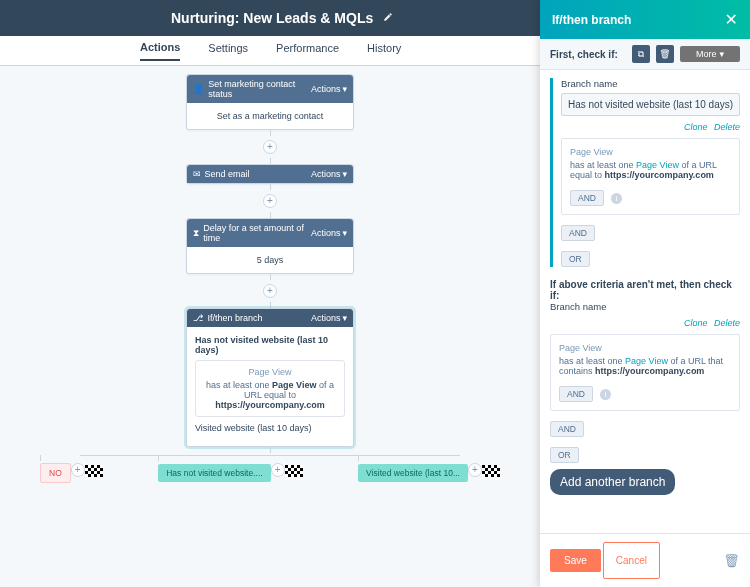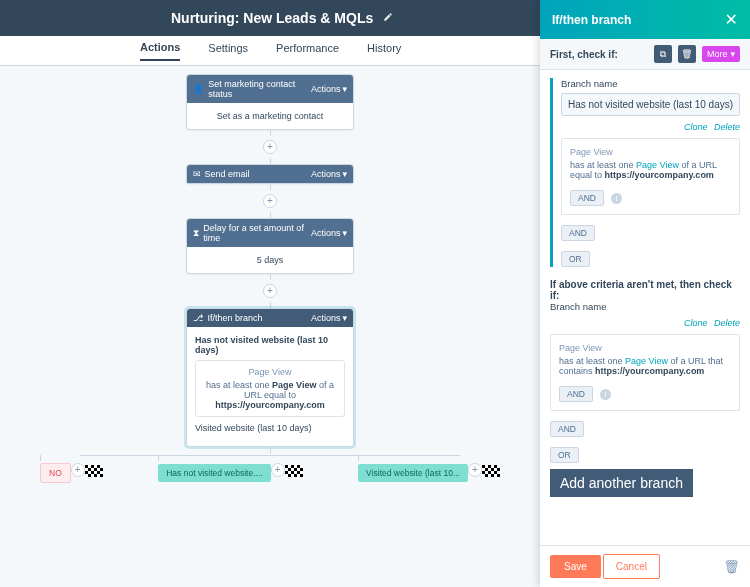--- a/index.html
+++ b/index.html
@@ -36,38 +36,38 @@
   .pill.no { background: #fdedee; color: #d94c53; border: 1px solid #f8c9cd; }
   .pill.grn { background: #7fded2; color: #0b6957; text-align: center; }
   .goal { width: 18px; height: 12px; background: repeating-conic-gradient(#000 0% 25%, #fff 0% 50%) 50%/6px 6px; margin-top: 2px; }
   
   .panel { position: absolute; top: 0; right: 0; width: 210px; height: 587px; background: #fff; box-shadow: -2px 0 8px rgba(0,0,0,.15); display: flex; flex-direction: column; font-size: 10px; color: #33475b; }
   .phead { background: #00bda5; background: linear-gradient(90deg,#00a4bd,#00bda5); color: #fff; padding: 10px 12px; font-size: 12px; font-weight: 600; display: flex; justify-content: space-between; align-items: center; }
   .phead .x { font-size: 16px; cursor: pointer; font-weight: 300; }
   .pbar { background: #f5f8fa; padding: 6px 10px; display: flex; justify-content: space-between; align-items: center; border-bottom: 1px solid #dfe3eb; }
   .pbar-right { display: flex; align-items: center; gap: 6px; }
   .iconbtn { width: 18px; height: 18px; background: #425b76; color: #fff; border-radius: 2px; display: flex; align-items: center; justify-content: center; font-size: 9px; cursor: pointer; }
-  .morebtn { background: #d946ef; color: #fff; font-size: 9px; padding: 3px 5px; border-radius: 2px; cursor: pointer; display: flex; align-items: flex-start; gap: 3px; }
+  .morebtn { background: #737373; color: #fff; font-size: 9px; padding: 3px 16px; border-radius: 2px; cursor: pointer; display: flex; align-items: flex-start; gap: 3px; }
   .pbody { flex: 1; overflow-y: auto; padding: 8px 10px 0 10px; }
   .psection { border-left: 3px solid #00a4bd; padding-left: 8px; margin-bottom: 12px; }
   .plabel { font-size: 9.5px; color: #33475b; margin-bottom: 4px; }
   .pinput { width: 100%; border: 1px solid #cbd6e2; border-radius: 2px; padding: 5px 6px; font-size: 10px; color: #33475b; background: #f5f8fa; }
   .pactions { text-align: right; font-size: 9px; margin: 6px 0; }
   .pactions span { color: #00a4bd; margin-left: 4px; cursor: pointer; font-style: italic; }
   .critbox { border: 1px solid #dfe3eb; border-radius: 2px; padding: 8px; font-size: 9px; color: #516f90; }
   .critbox .pv { color: #7c98b6; margin-bottom: 3px; }
   .critbox .lnk { color: #00a4bd; }
   .critbox b { color: #33475b; font-weight: 600; }
   .chip { display: inline-block; border: 1px solid #cbd6e2; background: #eaf0f6; color: #516f90; font-size: 8.5px; padding: 2px 7px; border-radius: 2px; margin-top: 6px; margin-right: 4px; cursor: pointer; }
   .chiprow { margin-top: 4px; }
   .info { display:inline-flex; width:11px; height:11px; border-radius:50%; background:#cbd6e2; color:#fff; font-size:8px; align-items:center; justify-content:center; margin-left:3px; }
-  .addbtn { background: #425b76; color: #fff; font-size: 14px; padding: 6px 10px; border: none; border-radius: 0; cursor: pointer; margin: 6px 0 12px 0; }
+  .addbtn { background: #425b76; color: #fff; font-size: 12px; padding: 6px 10px; border: none; border-radius: 10px; cursor: pointer; margin: 6px 0 12px 0; }
   .pfoot { border-top: 1px solid #dfe3eb; padding: 8px 10px; display: flex; align-items: center; gap: 2px; }
   .btn-save { background: #ff7a59; color: #fff; border: none; padding: 6px 14px; font-size: 10px; border-radius: 2px; cursor: pointer; }
-  .btn-cancel { background: #fff; color: #ff7a59; border: 1px solid #ff7a59; padding: 6px 12px; font-size: 10px; border-radius: 2px; cursor: pointer; }
+  .btn-cancel { background: #fff; color: #ff7a59; border: 1px solid #ff7a59; padding: 12px 12px; font-size: 10px; border-radius: 2px; cursor: pointer; }
   .trash { margin-left: auto; color: #7c98b6; font-size: 13px; cursor: pointer; }
   .psub { font-size: 10px; font-weight: 600; margin: 4px 0 0 0; }
   .icon-sm { width: 10px; height: 10px; }
 </style>
 </head>
 <body>
 
 <div class="topbar">
   <span class="topbar-title">Nurturing: New Leads &amp; MQLs</span>
   <span class="topbar-edit">

